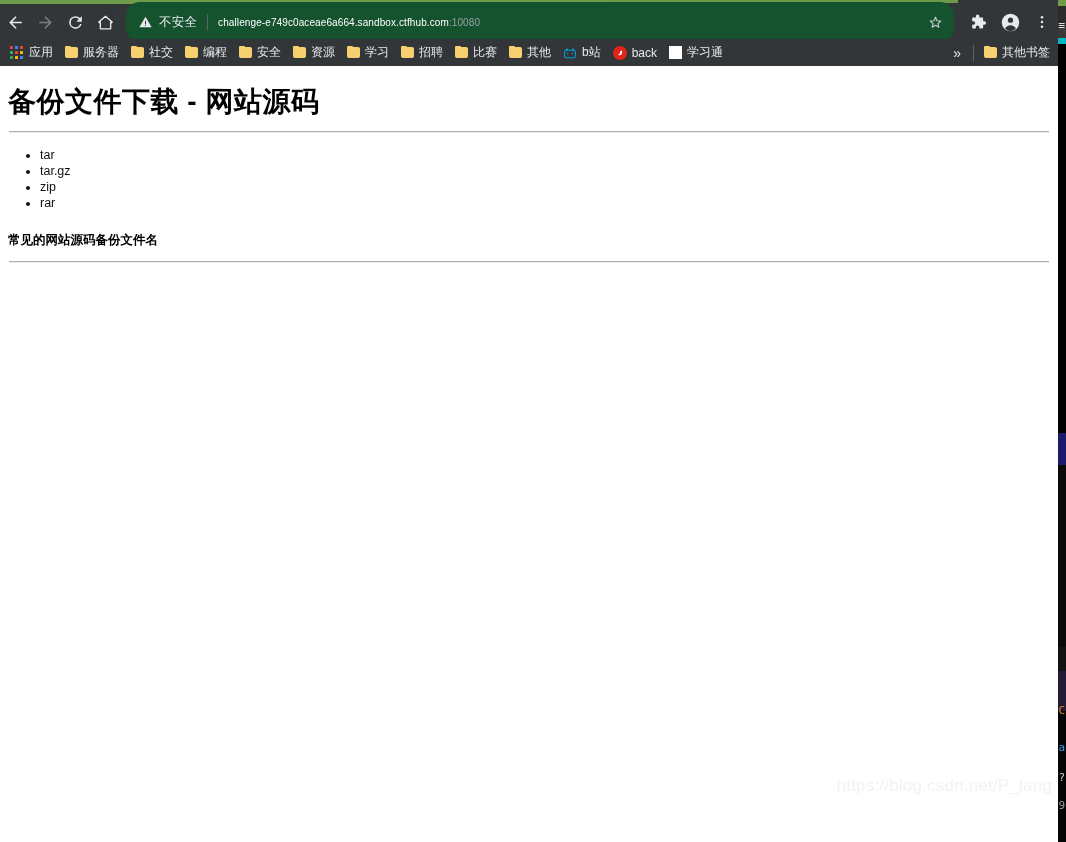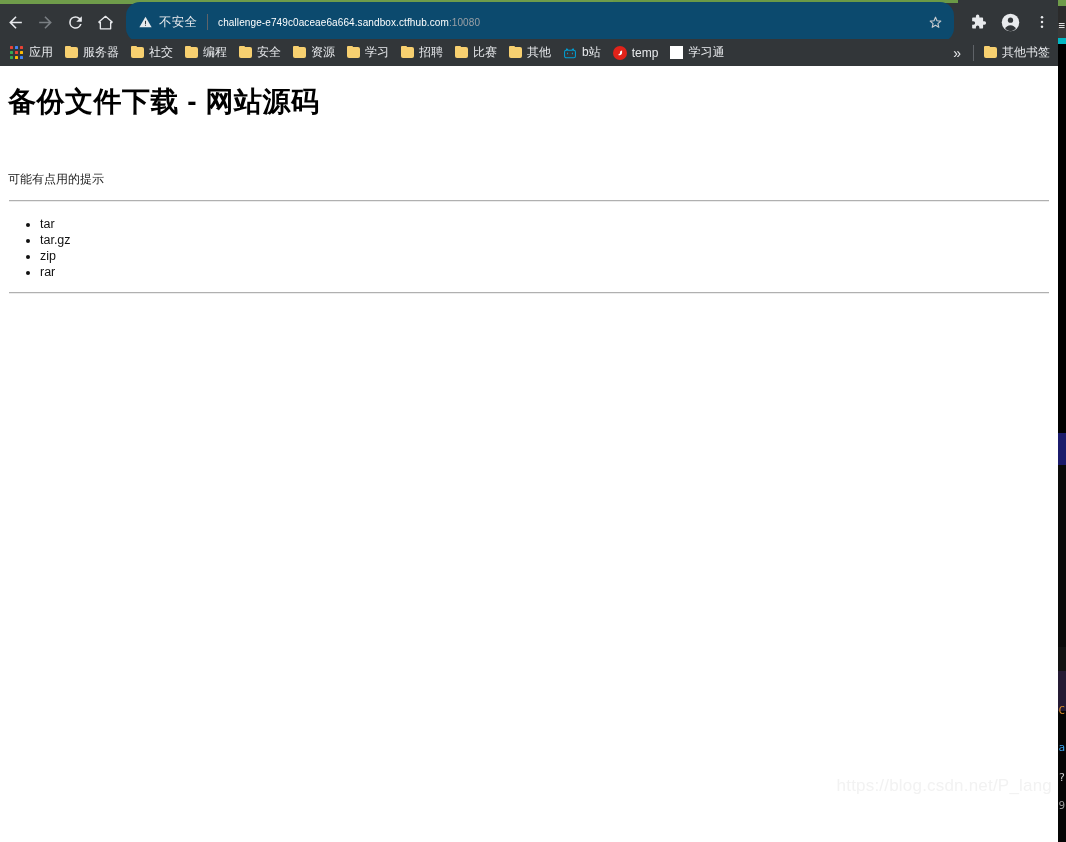--- a/index.html
+++ b/index.html
@@ -57,21 +57,21 @@
     width: 30px; height: 30px;
     display: flex; align-items: center; justify-content: center;
     flex: 0 0 auto;
   }
   .navbtn svg { display: block; }
 
   .omnibox {
     flex: 1 1 auto;
     height: 40px;
     margin-left: 6px; margin-right: 8px;
-    background: #0c4a6e;
+    background: #14532d;
     border-radius: 14px;
     display: flex; align-items: center;
     padding-left: 12px;
     position: relative;
     min-width: 0;
   }
   .sec-warn {
     display: flex; align-items: center; flex: 0 0 auto;
   }
   .warn-tri { margin-right: 6px; display:block; }
@@ -352,21 +352,21 @@
         </span>
         <span class="bm-label">b站</span>
       </div>
 
       <div class="bm">
         <span class="login-ico">
           <svg width="10" height="10" viewBox="0 0 24 24">
             <path d="M17 6c-3 0-5 2-5 5s-2 5-5 5c4 3 10 1 10-5z" fill="#ffffff"></path>
           </svg>
         </span>
-        <span class="bm-label">temp</span>
+        <span class="bm-label">back</span>
       </div>
 
       <div class="bm">
         <span class="white-ico"></span>
         <span class="bm-label">学习通</span>
       </div>
 
       <div class="bm-overflow">
         <span class="chev">»</span>
         <span class="bm-sep"></span>
@@ -375,29 +375,29 @@
           <span class="bm-label">其他书签</span>
         </span>
       </div>
     </div>
 
     <div class="page">
       <div class="content">
 
         <h1 class="title">备份文件下载 - 网站源码</h1>
 
-        <p class="hint">可能有点用的提示</p>
 
         <hr class="rule">
         <ul class="flist">
           <li>tar</li>
           <li>tar.gz</li>
           <li>zip</li>
           <li>rar</li>
         </ul>
 
+        <h3 class="sub">常见的网站源码备份文件名</h3>
         <hr class="rule">
       </div>
 
       <div class="watermark">https://blog.csdn.net/P_lang</div>
     </div>
   </div>
 </div>
 
 </body></html>

